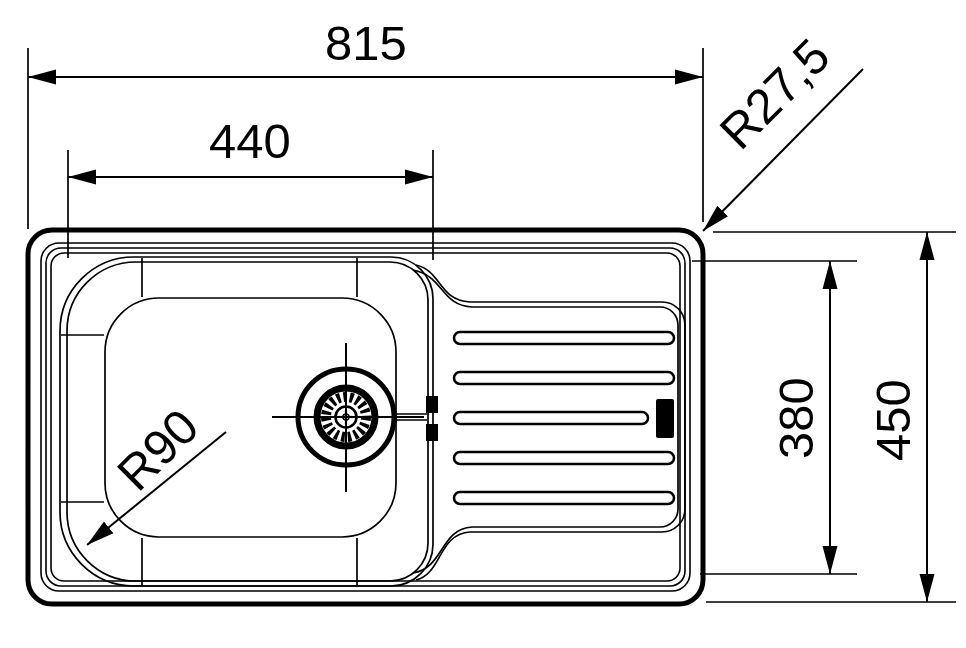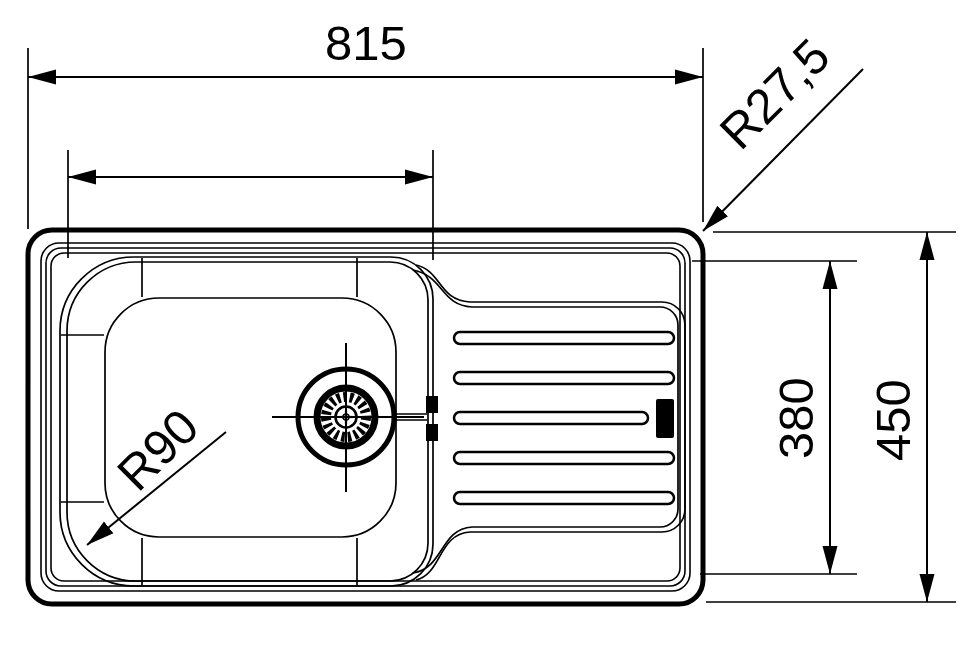--- a/index.html
+++ b/index.html
@@ -132,20 +132,21 @@
       <line x1="68" y1="177" x2="433" y2="177" marker-start="url(#arrow)" marker-end="url(#arrowEnd)"></line>
       <line x1="927" y1="232" x2="927" y2="602" marker-start="url(#arrow)" marker-end="url(#arrowEnd)"></line>
       <line x1="830" y1="261" x2="830" y2="574" marker-start="url(#arrow)" marker-end="url(#arrowEnd)"></line>
       <line x1="863" y1="69" x2="703" y2="231" marker-end="url(#arrowEnd)"></line>
       <line x1="226" y1="432" x2="87" y2="545" marker-end="url(#arrowEnd)"></line>
     </g>
   </svg>
 
   <div class="dim-label" style="left:366px; top:43px;">815</div>
 
+  <div class="dim-label" style="left:250px; top:141px;">440</div>
 
   <div class="dim-label rot45" style="left:775px; top:94px;">R27,5</div>
 
   <div class="dim-label rot45" style="left:158px; top:450px;">R90</div>
 
   <div class="dim-label rot90" style="left:796px; top:418px;">380</div>
 
   <div class="dim-label rot90" style="left:893px; top:420px;">450</div>
 
 </div>

